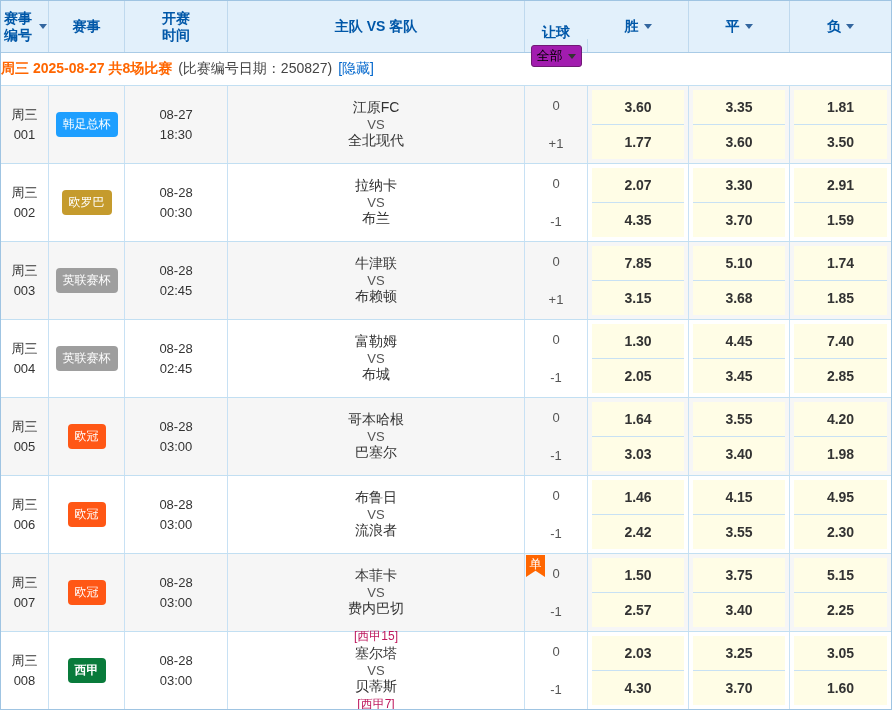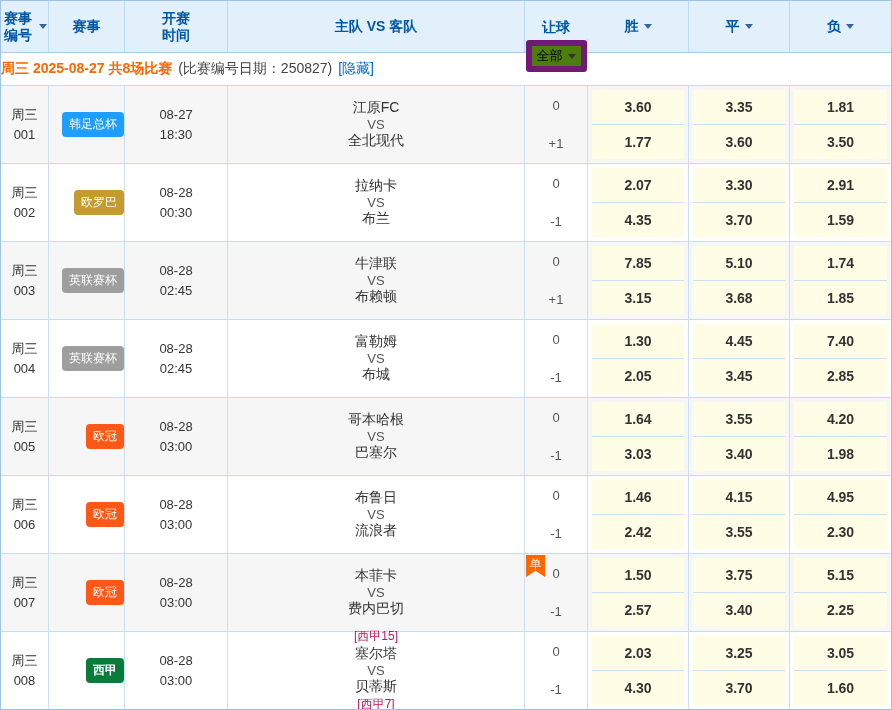--- a/index.html
+++ b/index.html
@@ -11,42 +11,42 @@
   .header { display:flex; height:51px; background:#E2F0FB;
     border-bottom:1px solid #A9CBE6; color:#0057A8; font-size:14px; font-weight:bold; }
   .header .hcell { display:flex; align-items:center; justify-content:center;
     border-right:1px solid #BFD9EE; box-sizing:border-box; }
   .header .hcell.last { border-right:none; }
   .wrap2 { width:32px; line-height:17px; text-align:center; }
   .tri-down { width:0; height:0; border-left:4px solid transparent;
     border-right:4px solid transparent; border-top:5px solid #33669F;
     display:inline-block; margin-left:5px; }
   .h-handicap { flex-direction:column; justify-content:center; gap:3px;margin-top:38px; }
-  .select-box { display:inline-flex; align-items:center; gap:4px; background:#4d7c0f;
-    border:6px solid #701a75; border-radius:3px; padding:1px 5px; font-size:13px;
+  .select-box { display:inline-flex; align-items:center; gap:4px; background:#a21caf;
+    border:1px solid #701a75; border-radius:3px; padding:1px 5px; font-size:13px;
     color:#000; font-weight:normal; cursor:pointer; }
   .select-box .tri-down { border-top-color:#333; margin-left:1px; }
 
   
   .date-bar { display:flex; align-items:center; height:32px;
     border-bottom:1px solid #C2DFF2; font-size:14px; gap:6px;
     background:#fff; }
   .date-main { color:#FF6600; font-weight:bold; }
   .date-meta { color:#444; }
   .hide-link { color:#0066CC; cursor:pointer; }
 
   
   .match-row { display:flex; height:77px; border-bottom:1px solid #C2DFF2; background:#fff; }
   .match-row:last-child { border-bottom:none; }
   .cell { border-right:1px solid #C8E1F4; box-sizing:border-box;
     display:flex; align-items:center; justify-content:center; }
   .match-row.zebra .cell { background:#F6F6F6; }
 
   .c-num { width:48px; flex-direction:column; font-size:13px; color:#333; line-height:20px; }
-  .c-league { width:76px;justify-content:flex-end; }
+  .c-league { width:76px; }
   .c-time { width:103px; flex-direction:column; font-size:13px; color:#333; line-height:20px; }
   .c-teams { width:297px; font-size:14px; color:#333;flex-direction:column; }
   .c-handicap { width:63px; flex-direction:column; align-items:stretch; padding:0; }
   .c-odds { width:101px; flex-direction:column; align-items:stretch; padding:4px; }
   .c-odds.last { flex:1; border-right:none; }
 
   .badge { color:#fff; font-size:12px; padding:4px 7px; border-radius:4px; white-space:nowrap; }
   .team { font-weight:normal; }
   .vs { color:#555; font-size:13px; margin:0 13px; }
   .rank { color:#be185d; font-size:12px; margin:0 4px; }

